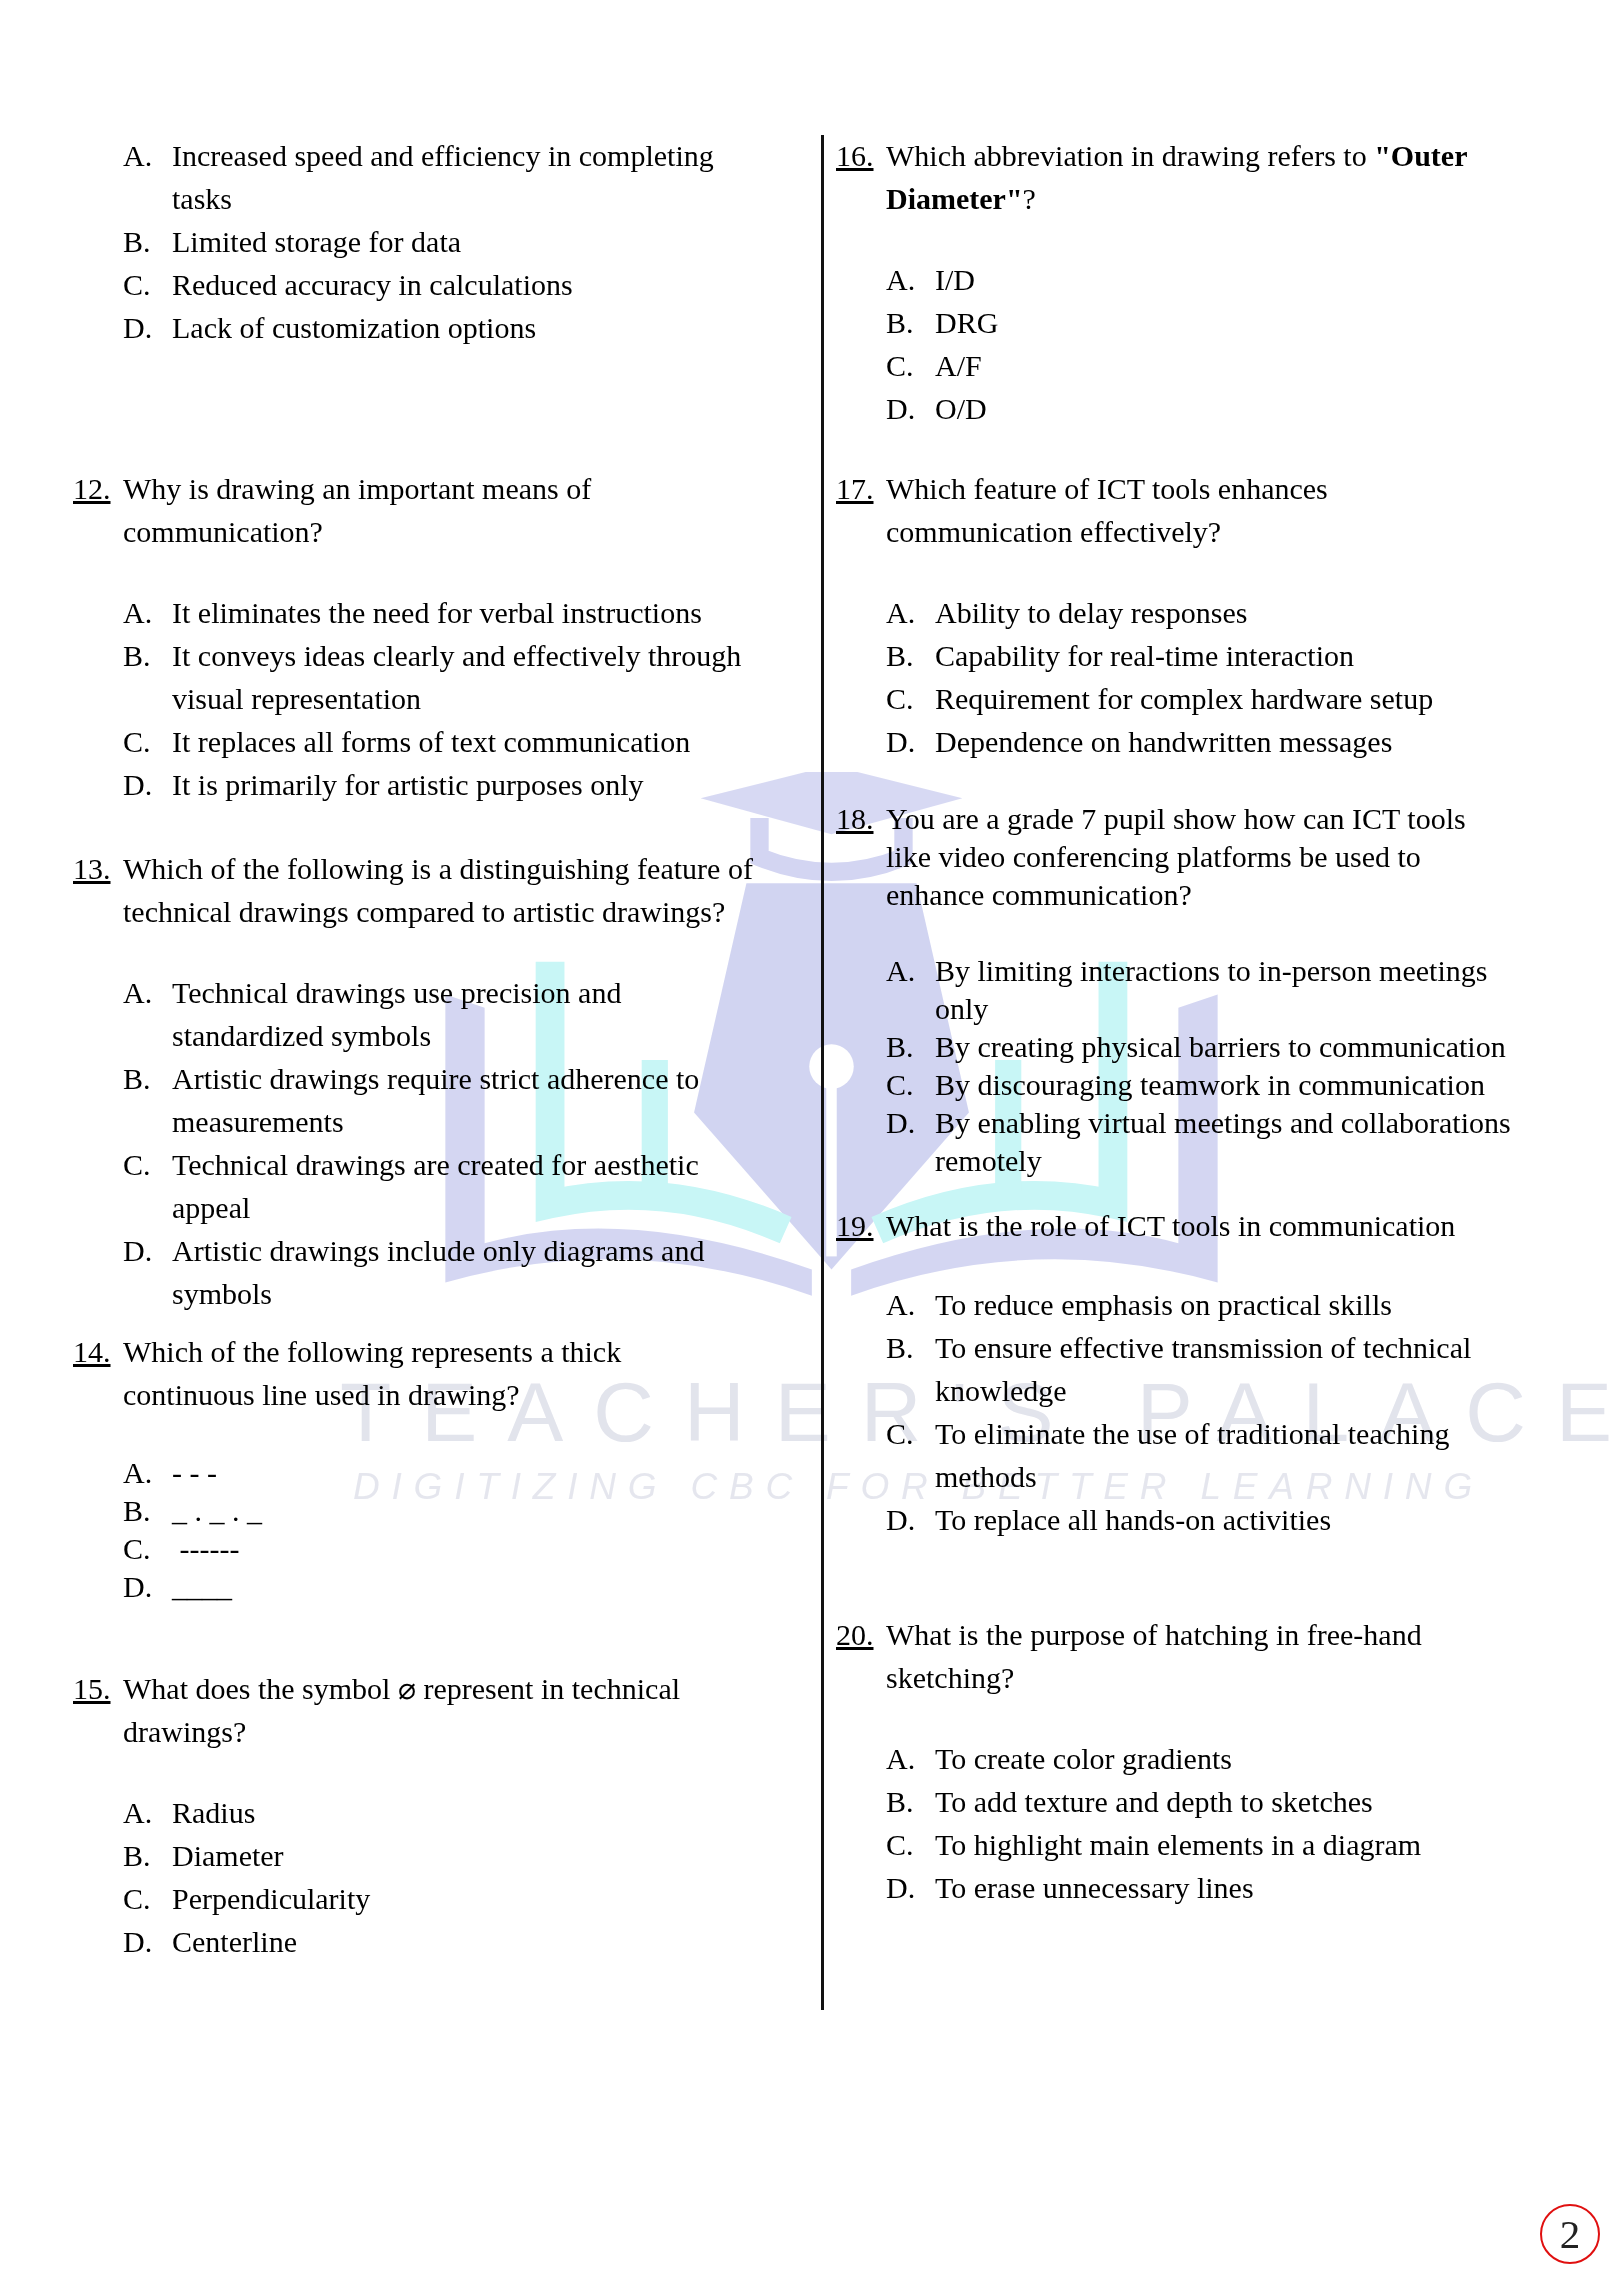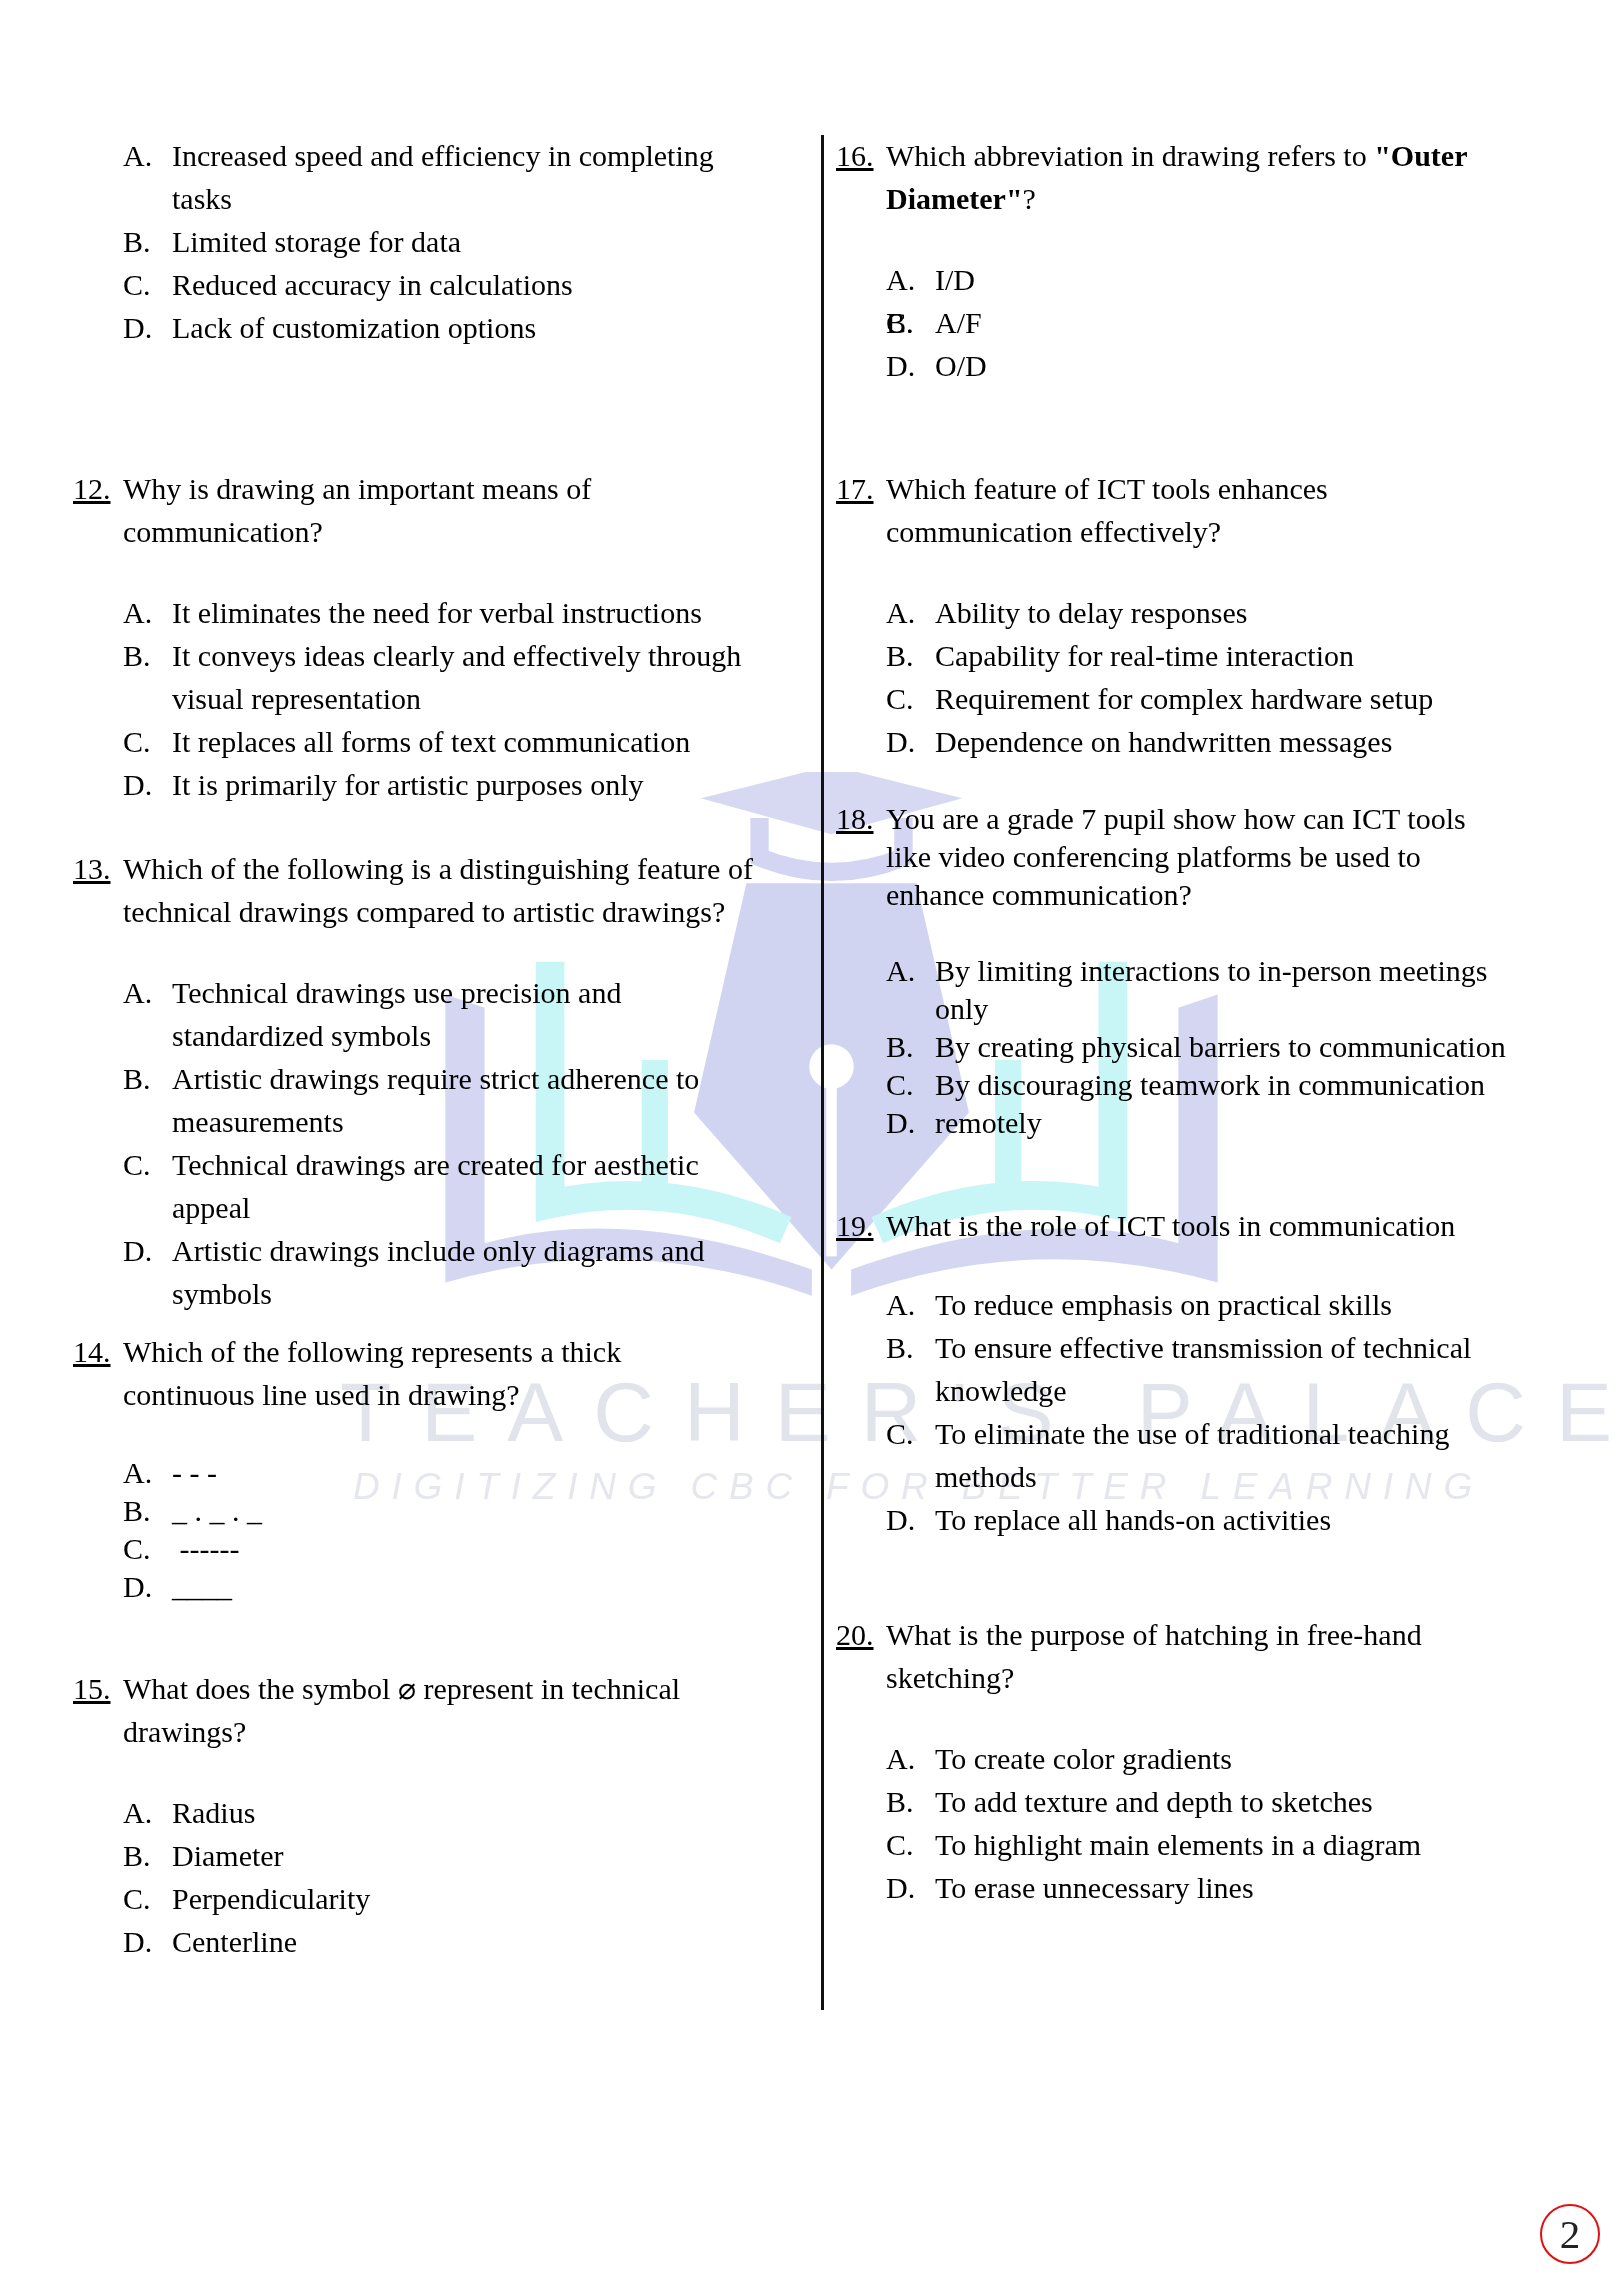--- a/index.html
+++ b/index.html
@@ -205,20 +205,21 @@
       <div><span>Which abbreviation in drawing refers to </span><b>"Outer</b></div>
       <div><b>Diameter"</b><span>?</span></div>
     </div>
     <div class="opts">
       <div class="opt">
         <span class="opt-letter">A.</span>
         <div>I/D</div>
       </div>
       <div class="opt">
         <span class="opt-letter">B.</span>
+        <div>DRG</div>
       </div>
       <div class="opt">
         <span class="opt-letter">C.</span>
         <div>A/F</div>
       </div>
       <div class="opt">
         <span class="opt-letter">D.</span>
         <div>O/D</div>
       </div>
     </div>
@@ -266,20 +267,21 @@
       <div class="opt">
         <span class="opt-letter">B.</span>
         <div>By creating physical barriers to communication</div>
       </div>
       <div class="opt">
         <span class="opt-letter">C.</span>
         <div>By discouraging teamwork in communication</div>
       </div>
       <div class="opt">
         <span class="opt-letter">D.</span>
+        <div>By enabling virtual meetings and collaborations</div>
         <div>remotely</div>
       </div>
     </div>
   </div>
 
   <div class="q right tight" style="top:1207px;">
     <div class="q-head">
       <span class="q-num">19.</span>
       <div>What is the role of ICT tools in communication</div>
     </div>

